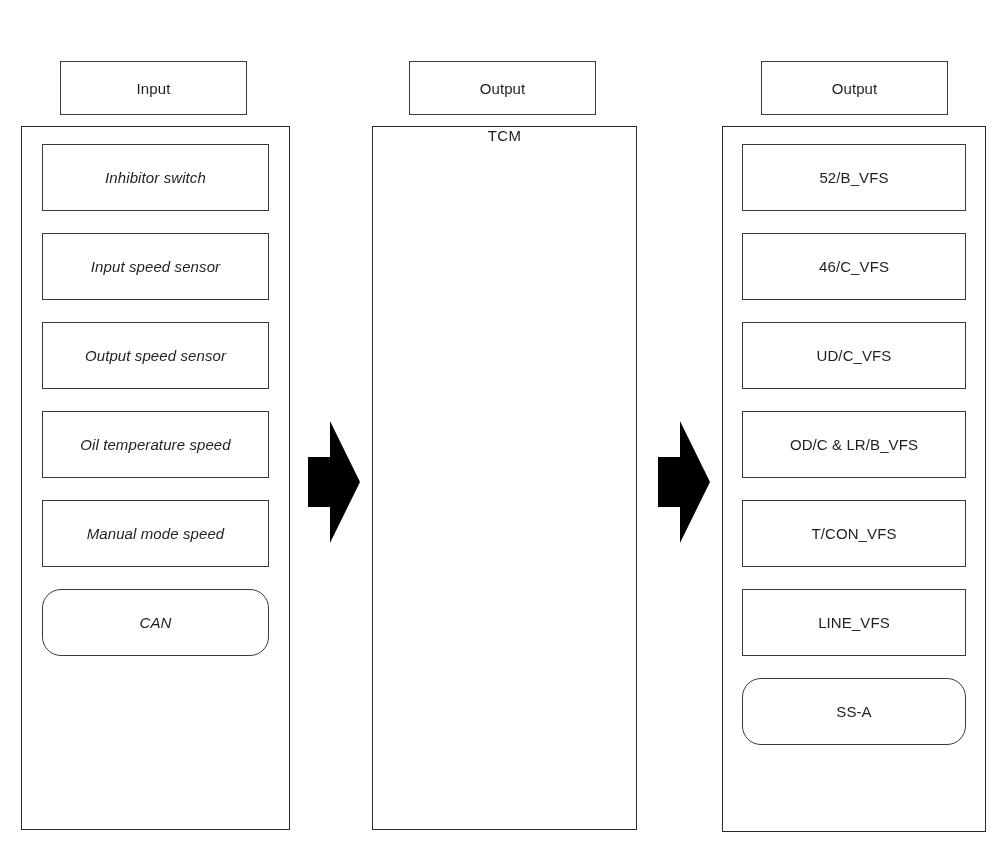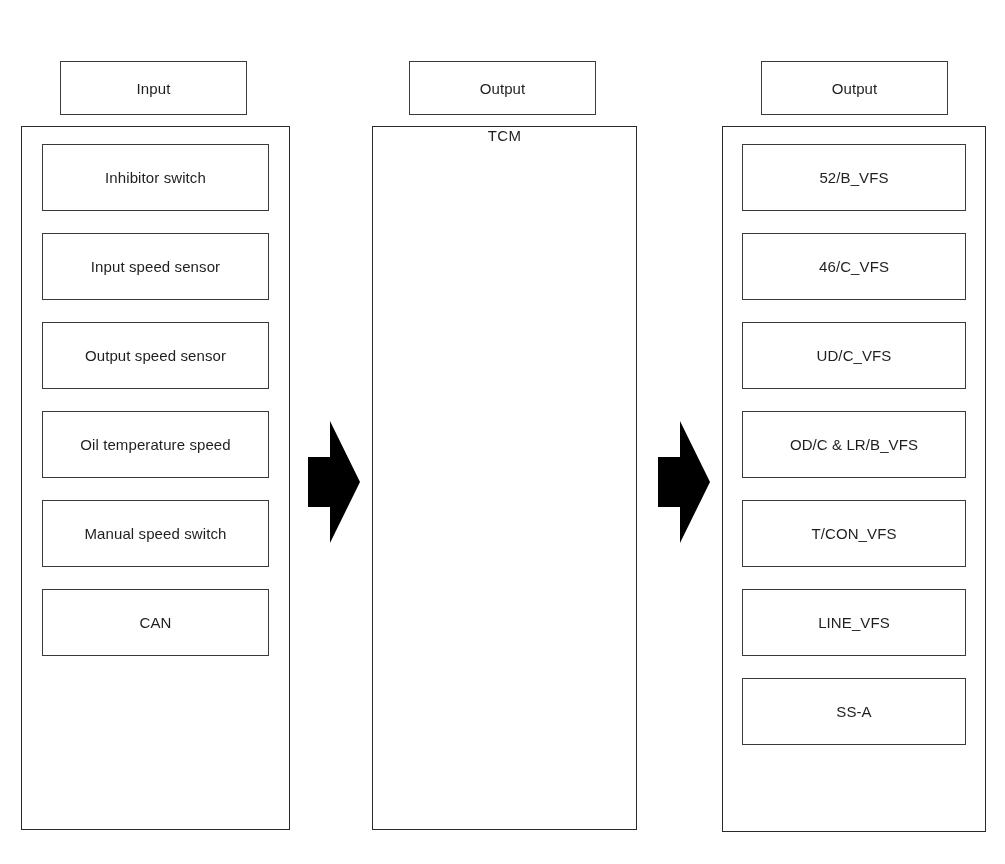--- a/index.html
+++ b/index.html
@@ -56,40 +56,40 @@
   
   .item-list {
     position: absolute;
     left: 0;
     top: 0;
     width: 100%;
     height: 100%;
     box-sizing: border-box;
     padding: 17px 0 0 0;
   }
-  .col-input .item-list  { padding-left: 20px; padding-right: 20px; }
+  .col-input .item-list  { padding-left: 20px; padding-right: 20px; font-style: italic; }
   .col-output .item-list { padding-left: 19px; padding-right: 19px; }
 
   .item-box {
     box-sizing: border-box;
     width: 100%;
     height: 67px;
     border: 1.5px solid #3a3a3a;
     background: #ffffff;
     display: flex;
     align-items: center;
     justify-content: center;
     margin-bottom: 22px;
     font-size: 15px;
     line-height: 1.15;
     text-align: center;
     letter-spacing: 0.1px;
     color: #1f1f1f;
   }
-  .item-box:last-child { margin-bottom: 16px; }
+  .item-box:last-child { margin-bottom: 16px; border-radius: 19px; }
 
   
   .control-label {
     position: absolute;
     left: 0;
     top: 0;
     width: 100%;
     height: 100%;
     display: flex;
     justify-content: center;
@@ -133,21 +133,21 @@
       <div class="item-box">
         <span>Input speed sensor</span>
       </div>
       <div class="item-box">
         <span>Output speed sensor</span>
       </div>
       <div class="item-box">
         <span>Oil temperature speed</span>
       </div>
       <div class="item-box">
-        <span>Manual speed switch</span>
+        <span>Manual mode speed</span>
       </div>
       <div class="item-box">
         <span>CAN</span>
       </div>
     </div>
   </div>
 
   <div class="arrow arrow-left-to-control">
     <svg viewBox="0 0 52 122" xmlns="http://www.w3.org/2000/svg">
       <polygon points="0,36 22,36 22,0 52,61 22,122 22,86 0,86" fill="#000000"></polygon>

